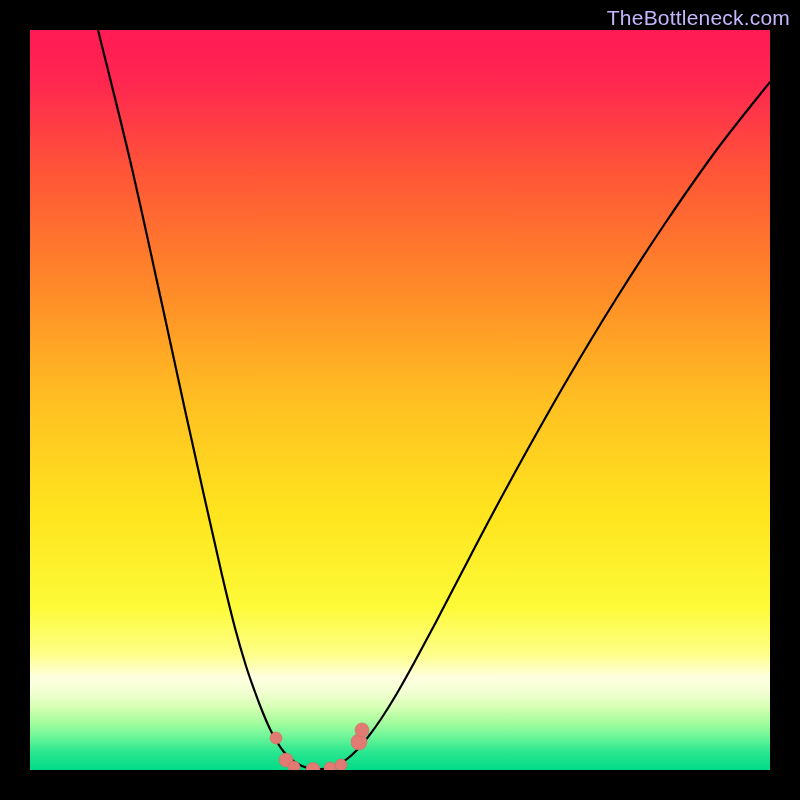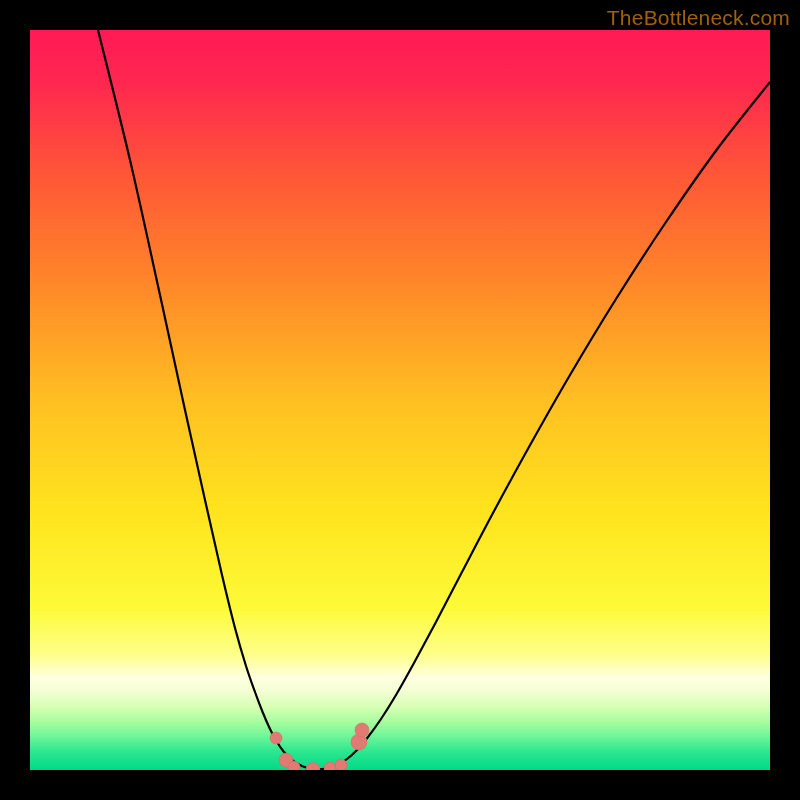--- a/index.html
+++ b/index.html
@@ -27,21 +27,21 @@
   }
   .gradient-bg {
     position: absolute;
     left: 0; top: 0;
     width: 100%; height: 100%;
   }
   .watermark {
     position: absolute;
     top: 6px;
     right: 10px;
-    color: #a16207;
+    color: #c4b5fd;
     font-size: 21px;
     font-weight: 500;
     letter-spacing: 0.2px;
   }
   svg.curve {
     position: absolute;
     left: 0; top: 0;
     width: 100%; height: 100%;
     overflow: visible;
   }

